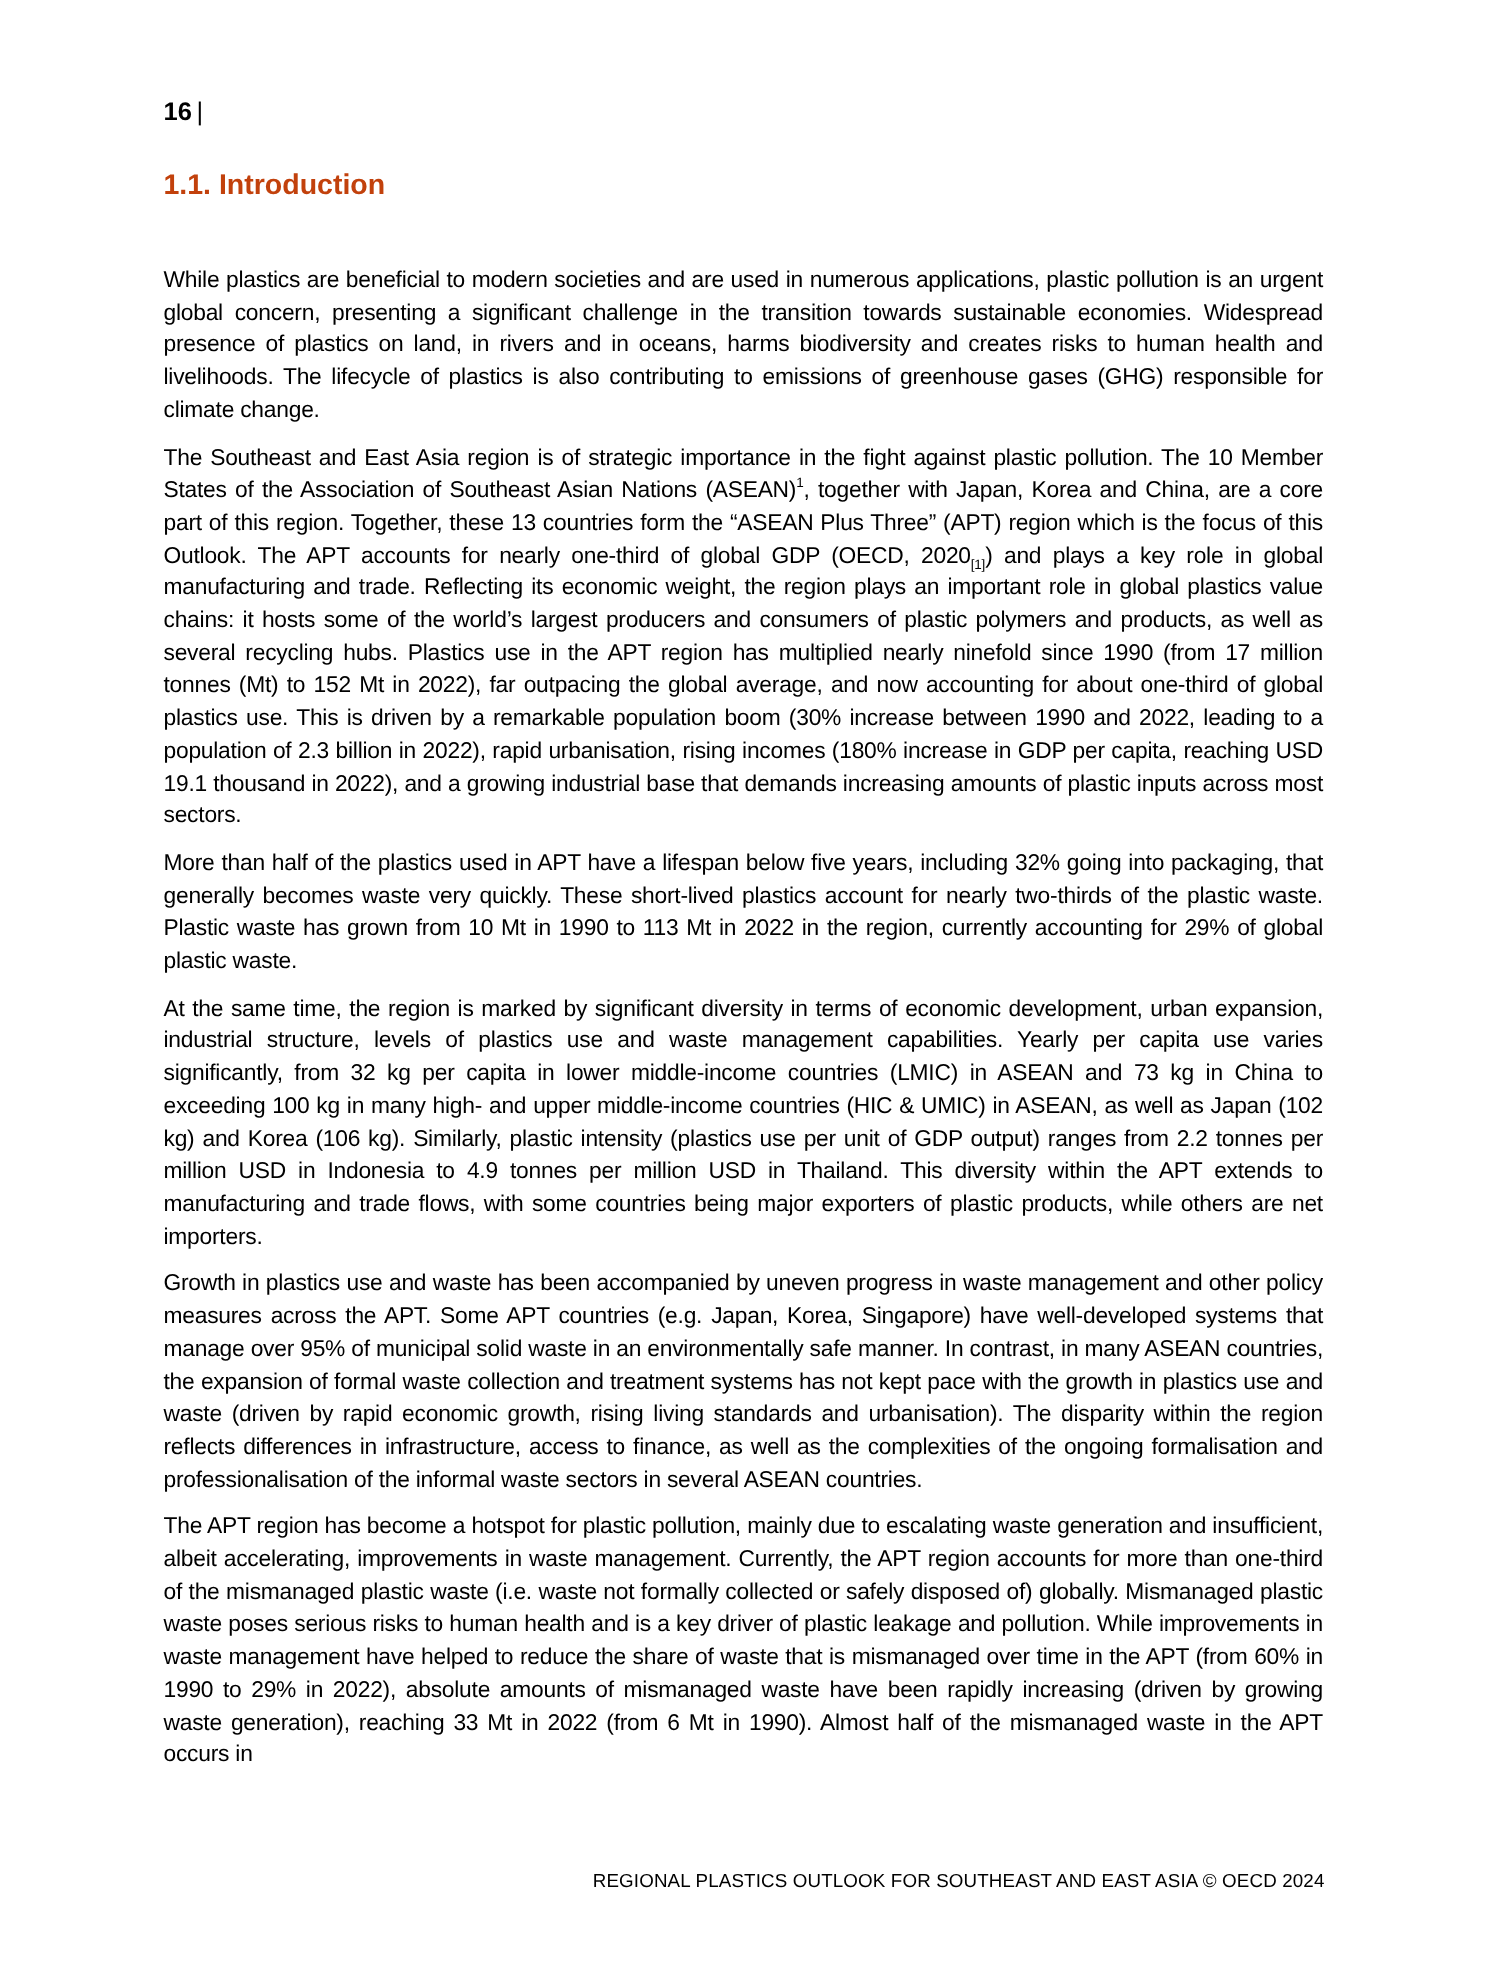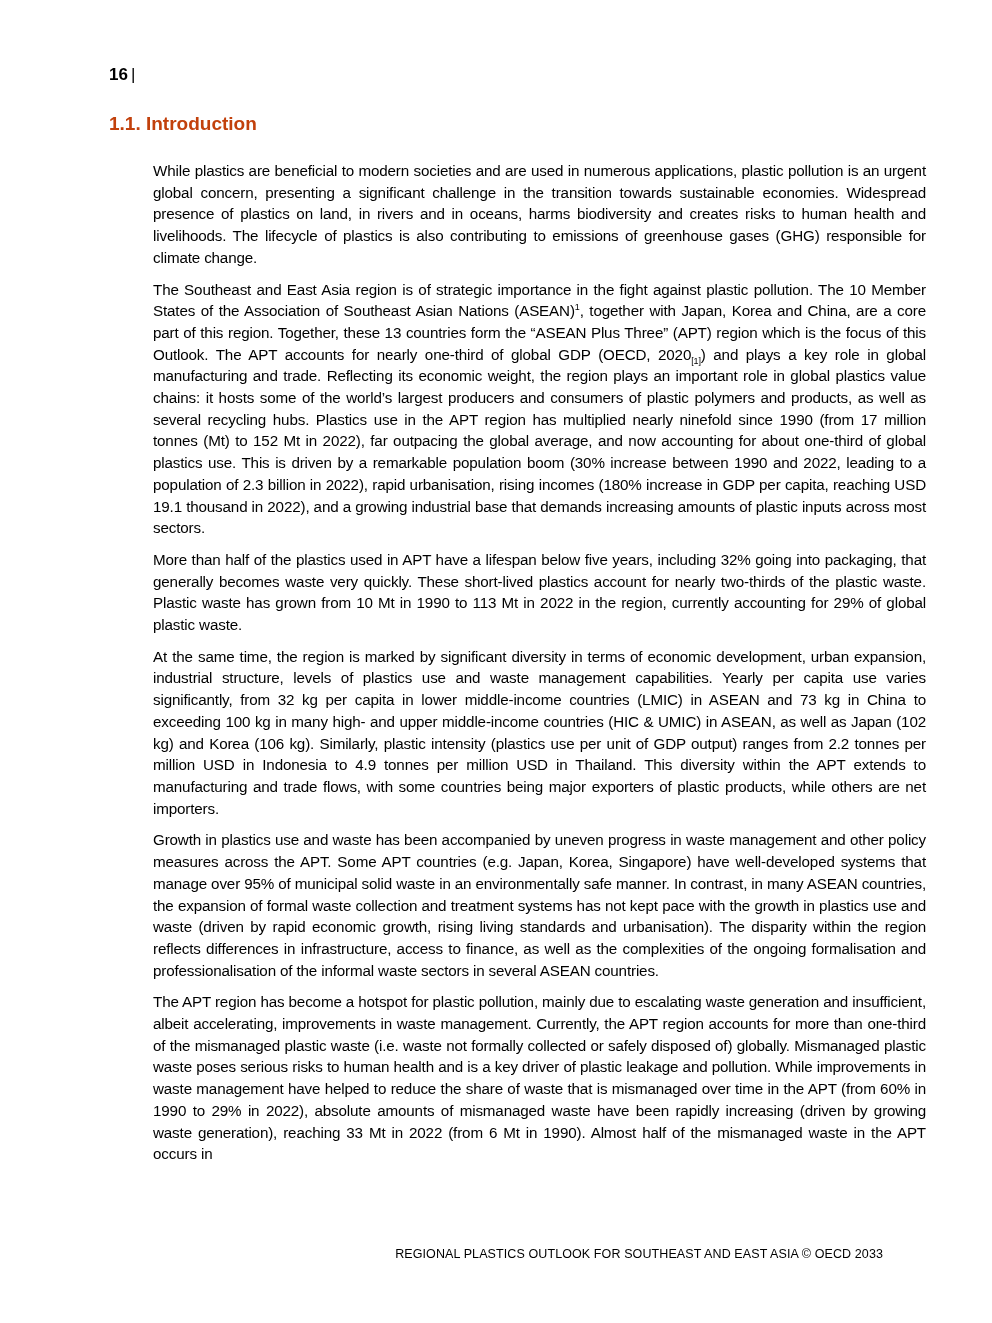--- a/index.html
+++ b/index.html
@@ -2,21 +2,21 @@
 <html><head>
   <meta charset="utf-8">
   <style>
     html, body { margin: 0; padding: 0; background: #ffffff; }
     body { width: 992px; height: 1323px; position: relative; overflow: hidden;
            font-family: "Liberation Sans", sans-serif; color: #000; }
     .page-number { position: absolute; left: 109px; top: 65px; font-size: 17px; font-weight: bold; }
     .page-number .sep { font-weight: normal; margin-left: 3px; }
     .section-title { position: absolute; left: 109px; top: 113px; margin: 0;
                      font-size: 19px; font-weight: bold; color: #c2410c; }
-    .body-text { position: absolute; left: 109px; top: 160px; width: 773px; margin-left: 44px; }
+    .body-text { position: absolute; left: 109px; top: 176px; width: 773px; }
     .para { margin: 0 0 10px 0; font-size: 15.2px; line-height: 21.7px; text-align: justify;
             letter-spacing: -0.15px; font-stretch: condensed; }
     .para sup { font-size: 9px; line-height: 0; vertical-align: super; }
     .para sub { font-size: 9px; line-height: 0; vertical-align: sub; }
     .footer { position: absolute; right: 109px; top: 1247px; font-size: 12.5px; color: #000; letter-spacing: 0.1px; }
   </style>
 </head>
 <body>
 
 <div class="page-number">
@@ -27,13 +27,13 @@
 
 <div class="body-text">
   <p class="para">While plastics are beneficial to modern societies and are used in numerous applications, plastic pollution is an urgent global concern, presenting a significant challenge in the transition towards sustainable economies. Widespread presence of plastics on land, in rivers and in oceans, harms biodiversity and creates risks to human health and livelihoods. The lifecycle of plastics is also contributing to emissions of greenhouse gases (GHG) responsible for climate change.</p>
   <p class="para"><span>The Southeast and East Asia region is of strategic importance in the fight against plastic pollution. The 10 Member States of the Association of Southeast Asian Nations (ASEAN)</span><sup>1</sup><span>, together with Japan, Korea and China, are a core part of this region. Together, these 13 countries form the “ASEAN Plus Three” (APT) region which is the focus of this Outlook. The APT accounts for nearly one-third of global GDP (OECD, 2020</span><sub>[1]</sub><span>) and plays a key role in global manufacturing and trade. Reflecting its economic weight, the region plays an important role in global plastics value chains: it hosts some of the world’s largest producers and consumers of plastic polymers and products, as well as several recycling hubs. Plastics use in the APT region has multiplied nearly ninefold since 1990 (from 17 million tonnes (Mt) to 152 Mt in 2022), far outpacing the global average, and now accounting for about one-third of global plastics use. This is driven by a remarkable population boom (30% increase between 1990 and 2022, leading to a population of 2.3 billion in 2022), rapid urbanisation, rising incomes (180% increase in GDP per capita, reaching USD 19.1 thousand in 2022), and a growing industrial base that demands increasing amounts of plastic inputs across most sectors.</span></p>
   <p class="para">More than half of the plastics used in APT have a lifespan below five years, including 32% going into packaging, that generally becomes waste very quickly. These short-lived plastics account for nearly two-thirds of the plastic waste. Plastic waste has grown from 10 Mt in 1990 to 113 Mt in 2022 in the region, currently accounting for 29% of global plastic waste.</p>
   <p class="para">At the same time, the region is marked by significant diversity in terms of economic development, urban expansion, industrial structure, levels of plastics use and waste management capabilities. Yearly per capita use varies significantly, from 32 kg per capita in lower middle-income countries (LMIC) in ASEAN and 73 kg in China to exceeding 100 kg in many high- and upper middle-income countries (HIC &amp; UMIC) in ASEAN, as well as Japan (102 kg) and Korea (106 kg). Similarly, plastic intensity (plastics use per unit of GDP output) ranges from 2.2 tonnes per million USD in Indonesia to 4.9 tonnes per million USD in Thailand. This diversity within the APT extends to manufacturing and trade flows, with some countries being major exporters of plastic products, while others are net importers.</p>
   <p class="para">Growth in plastics use and waste has been accompanied by uneven progress in waste management and other policy measures across the APT. Some APT countries (e.g. Japan, Korea, Singapore) have well-developed systems that manage over 95% of municipal solid waste in an environmentally safe manner. In contrast, in many ASEAN countries, the expansion of formal waste collection and treatment systems has not kept pace with the growth in plastics use and waste (driven by rapid economic growth, rising living standards and urbanisation). The disparity within the region reflects differences in infrastructure, access to finance, as well as the complexities of the ongoing formalisation and professionalisation of the informal waste sectors in several ASEAN countries.</p>
   <p class="para">The APT region has become a hotspot for plastic pollution, mainly due to escalating waste generation and insufficient, albeit accelerating, improvements in waste management. Currently, the APT region accounts for more than one-third of the mismanaged plastic waste (i.e. waste not formally collected or safely disposed of) globally. Mismanaged plastic waste poses serious risks to human health and is a key driver of plastic leakage and pollution. While improvements in waste management have helped to reduce the share of waste that is mismanaged over time in the APT (from 60% in 1990 to 29% in 2022), absolute amounts of mismanaged waste have been rapidly increasing (driven by growing waste generation), reaching 33 Mt in 2022 (from 6 Mt in 1990). Almost half of the mismanaged waste in the APT occurs in</p>
 </div>
 
-<div class="footer">REGIONAL PLASTICS OUTLOOK FOR SOUTHEAST AND EAST ASIA © OECD 2033</div>
+<div class="footer">REGIONAL PLASTICS OUTLOOK FOR SOUTHEAST AND EAST ASIA © OECD 2024</div>
 
 </body></html>

